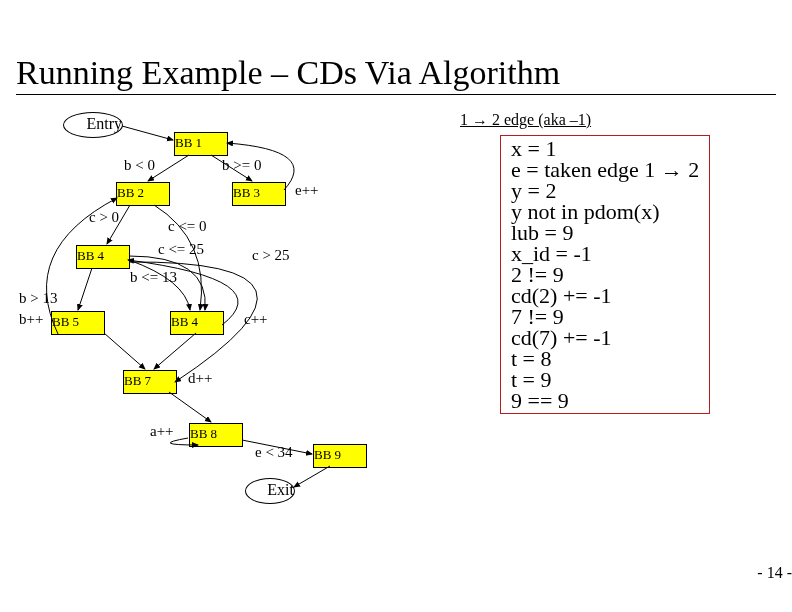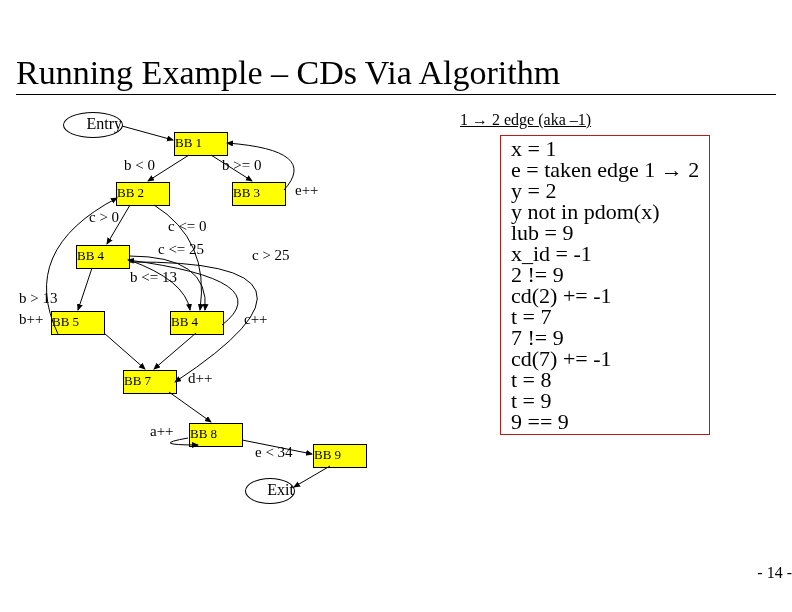--- a/index.html
+++ b/index.html
@@ -47,21 +47,20 @@
 <div class="algo" style="text-decoration:underline">1 → 2 edge (aka –1)</div>
 <div class="algo-box" id="algo-box">
     <div>x = 1</div>
     <div>e = taken edge 1 → 2</div>
     <div>y = 2</div>
     <div>y not in pdom(x)</div>
     <div>lub = 9</div>
     <div>x_id = -1</div>
     <div>2 != 9</div>
     <div>cd(2) += -1</div>
-    <div>t = 7</div>
     <div>7 != 9</div>
     <div>cd(7) += -1</div>
     <div>t = 8</div>
     <div>t = 9</div>
     <div>9 == 9</div>
   </div>
 
 <svg width="792" height="612">
 <defs>
       <marker id="ar" markerWidth="7" markerHeight="7" refX="6" refY="3" orient="auto">

